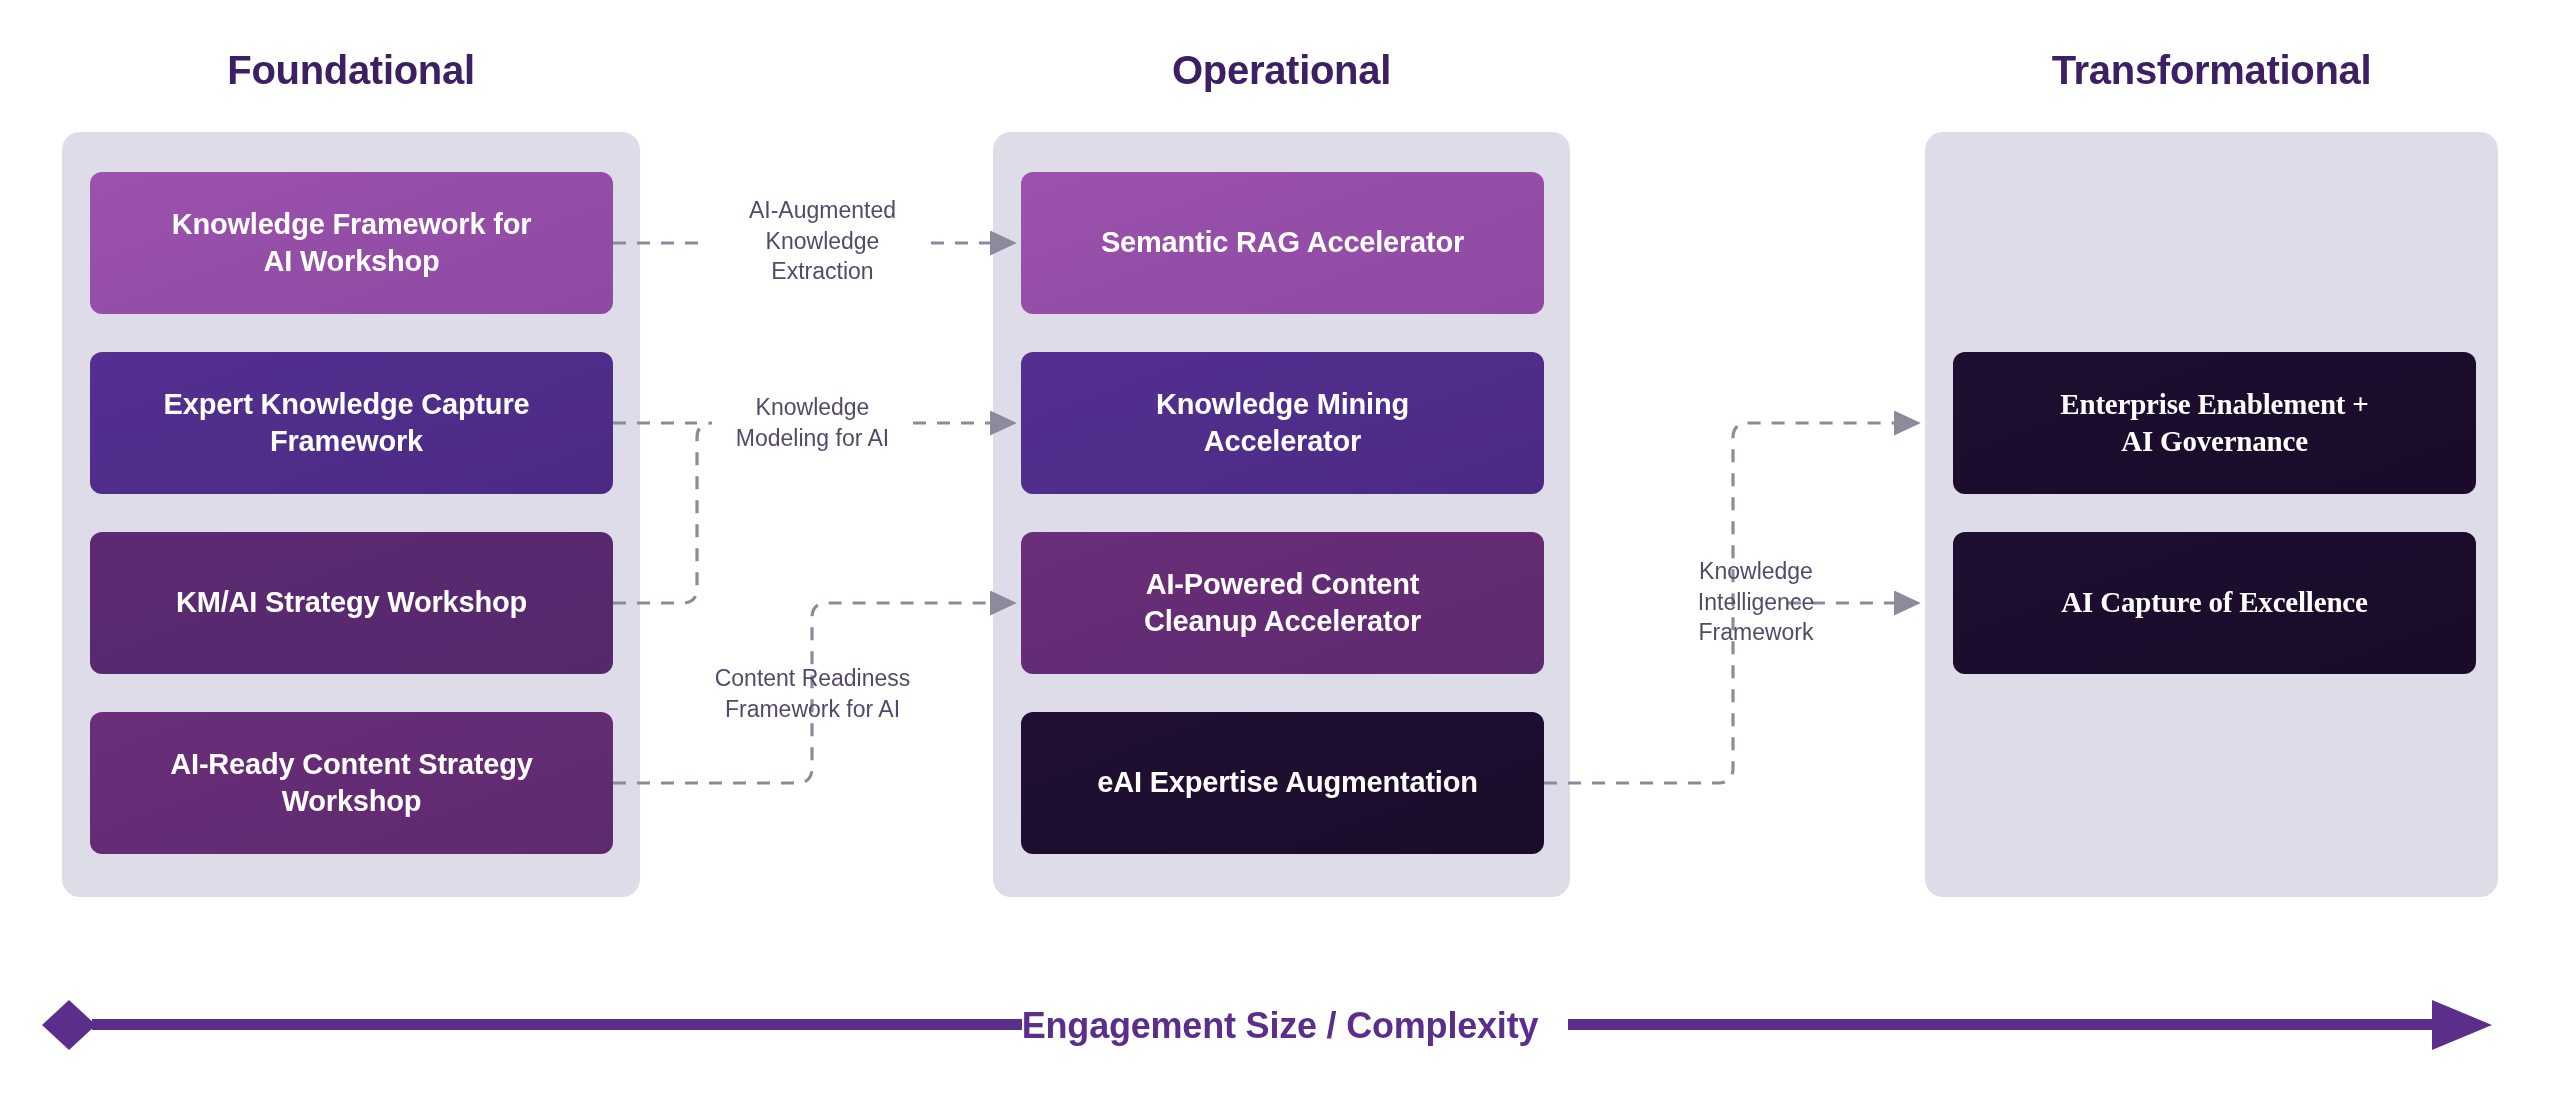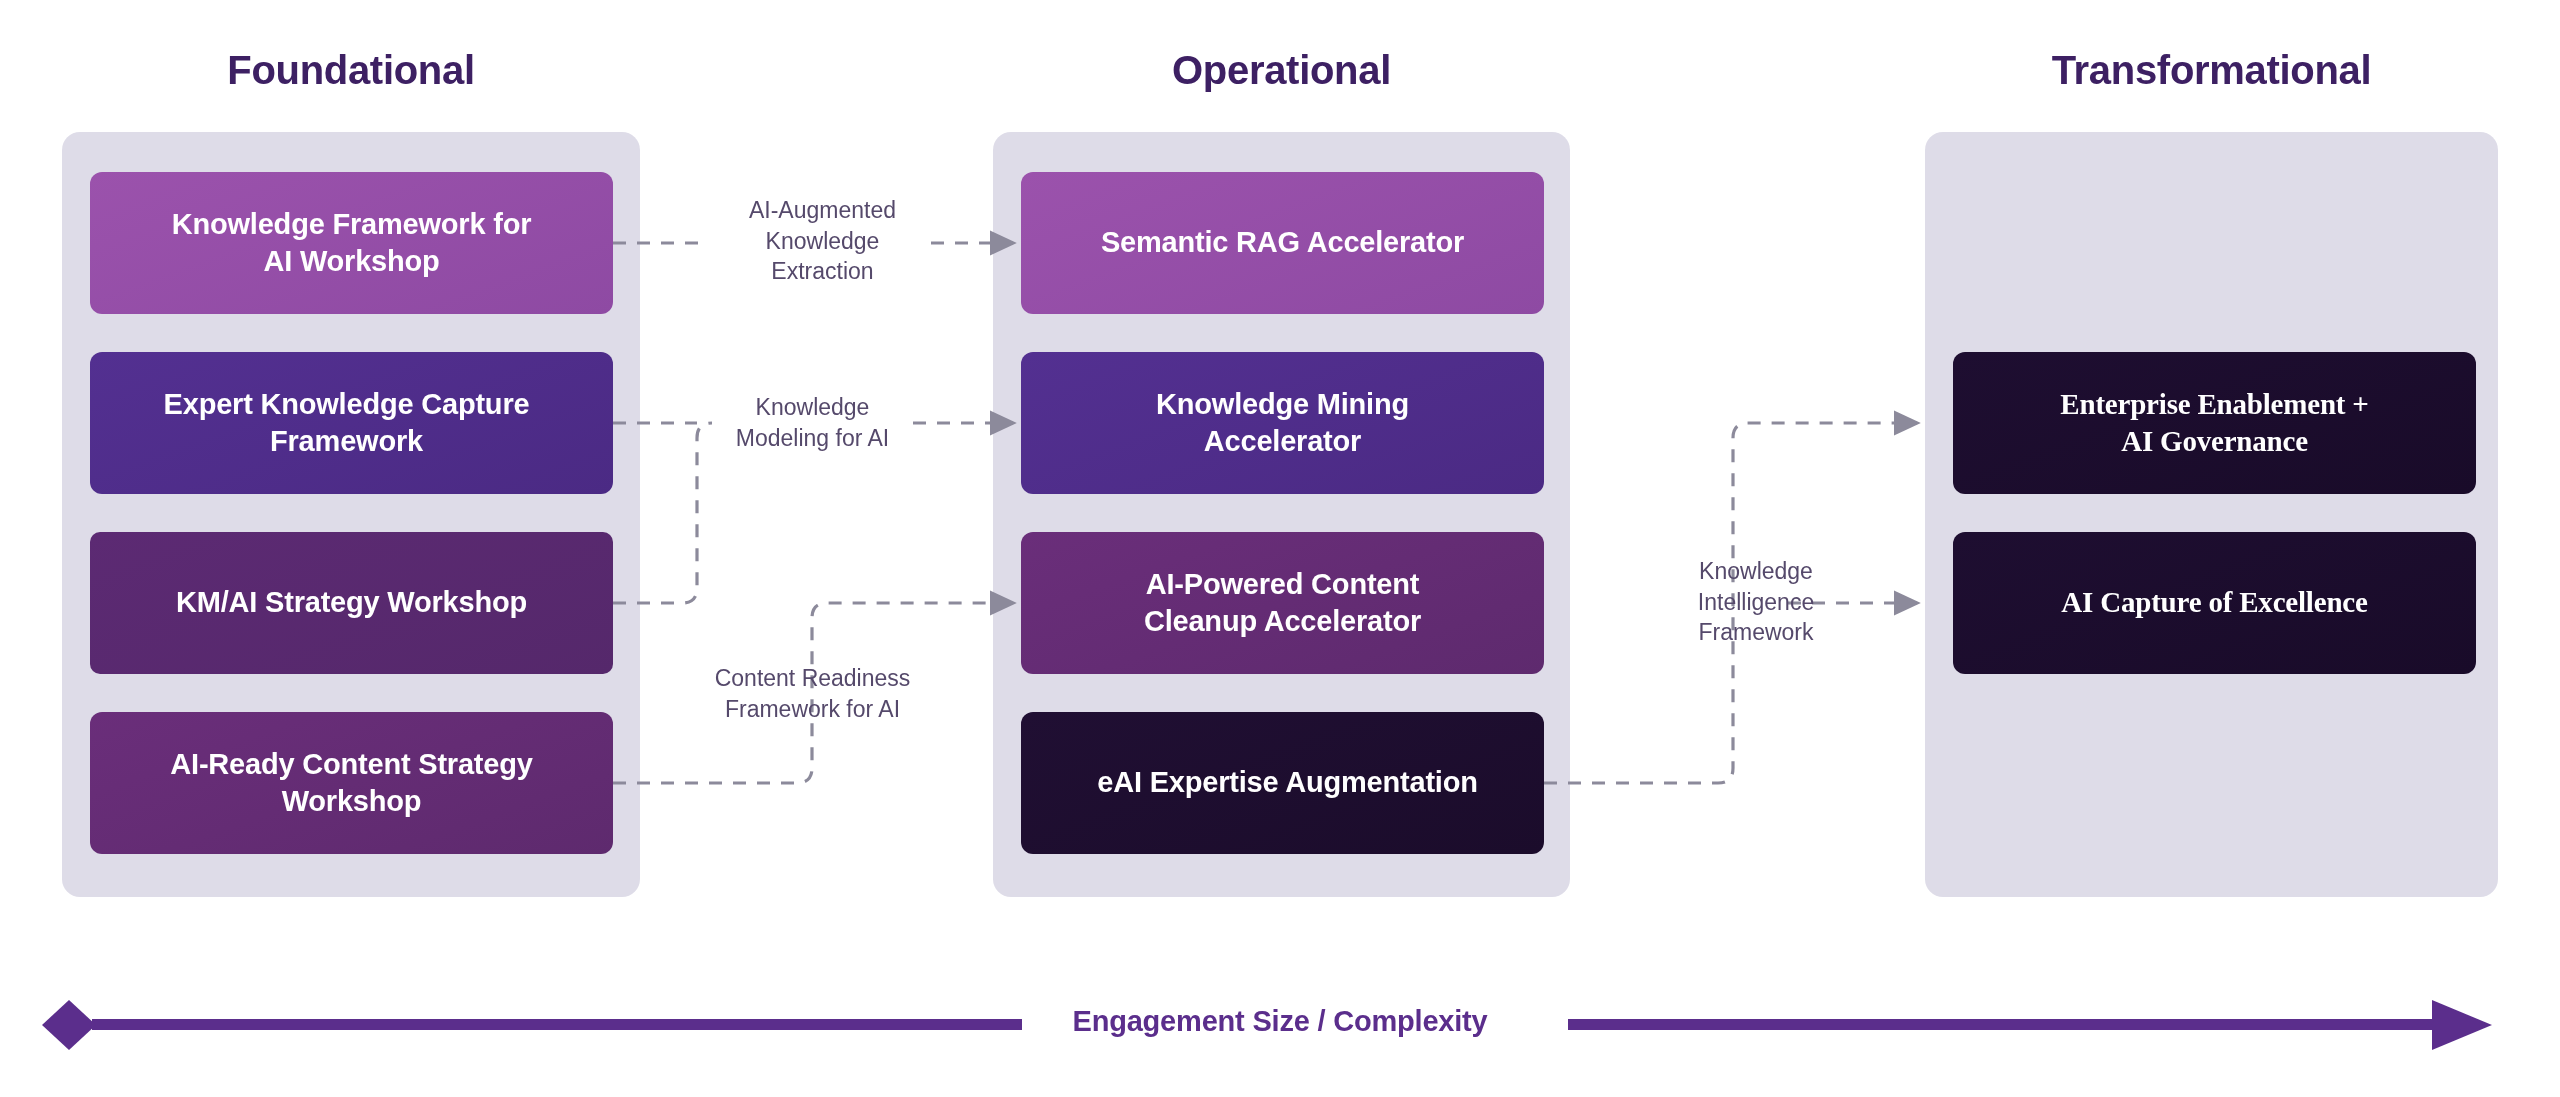--- a/index.html
+++ b/index.html
@@ -69,21 +69,21 @@
     white-space:pre-line;
   }
 
   
   #axis-svg{position:absolute;left:0;top:960px;width:2560px;height:120px;}
   .axis-label{
     position:absolute;
     top:1005px;
     left:0;width:2560px;
     text-align:center;
-    font-size:29px;
+    font-size:36px;
     font-weight:700;
     color:#5B2E8C;
     letter-spacing:-0.2px;
   }
 </style>
 </head>
 <body>
 
 <div id="stage">
 
@@ -92,21 +92,21 @@
   <div class="col-header" style="left:1925px;width:573px;">Transformational</div>
 
   <div class="panel" style="left:62px;top:132px;width:578px;height:765px;"></div>
   <div class="panel" style="left:993px;top:132px;width:577px;height:765px;"></div>
   <div class="panel" style="left:1925px;top:132px;width:573px;height:765px;"></div>
 
   <div class="card c-violet" style="left: 90px; top: 172px; width: 523px; height: 142px; white-space: pre-line;">Knowledge Framework for
 AI Workshop</div>
   <div class="card c-indigo" style="left: 90px; top: 352px; width: 523px; height: 142px; white-space: pre-line; padding-left: 8px;">Expert Knowledge Capture
 Framework</div>
-  <div class="card c-grape" style="left: 90px; top: 532px; width: 523px; height: 142px; white-space: pre-line; border-radius: 10px;">KM/AI Strategy Workshop</div>
+  <div class="card c-grape" style="left: 90px; top: 532px; width: 523px; height: 142px; white-space: pre-line;">KM/AI Strategy Workshop</div>
   <div class="card c-plum" style="left: 90px; top: 712px; width: 523px; height: 142px; white-space: pre-line;">AI-Ready Content Strategy
 Workshop</div>
 
   <div class="card c-violet" style="left: 1021px; top: 172px; width: 523px; height: 142px; white-space: pre-line;">Semantic RAG Accelerator</div>
   <div class="card c-indigo" style="left: 1021px; top: 352px; width: 523px; height: 142px; white-space: pre-line;">Knowledge Mining
 Accelerator</div>
   <div class="card c-plum" style="left: 1021px; top: 532px; width: 523px; height: 142px; white-space: pre-line;">AI-Powered Content
 Cleanup Accelerator</div>
   <div class="card c-deep" style="left: 1021px; top: 712px; width: 523px; height: 142px; white-space: pre-line;">eAI Expertise Augmentation</div>
 

